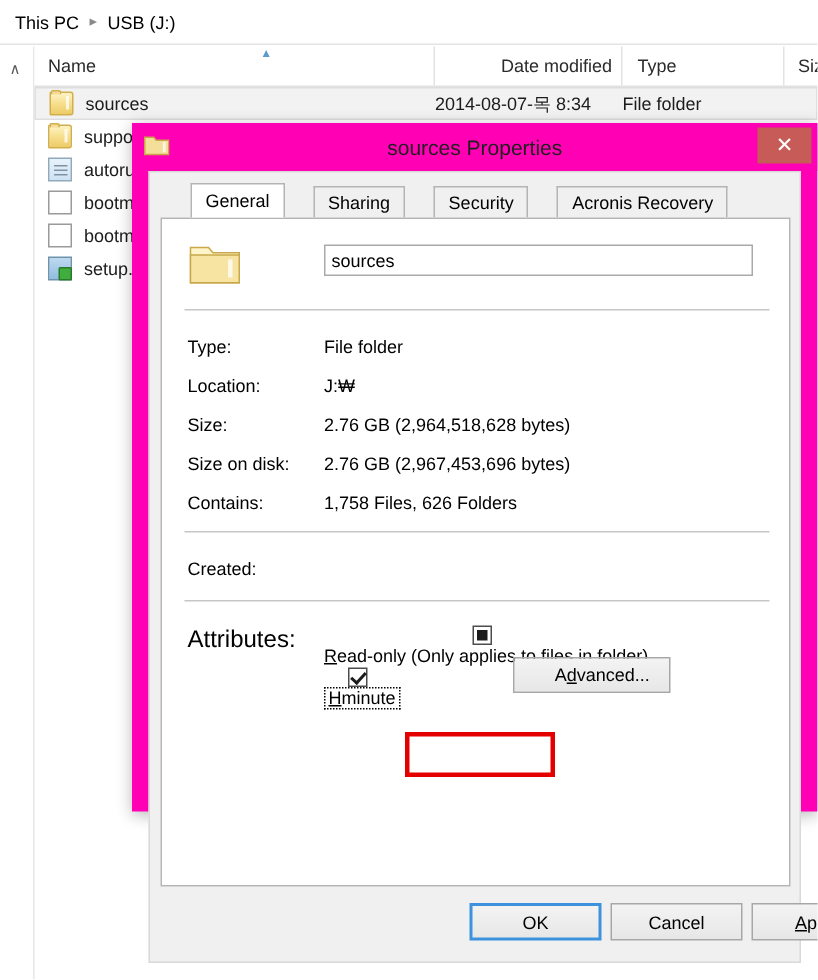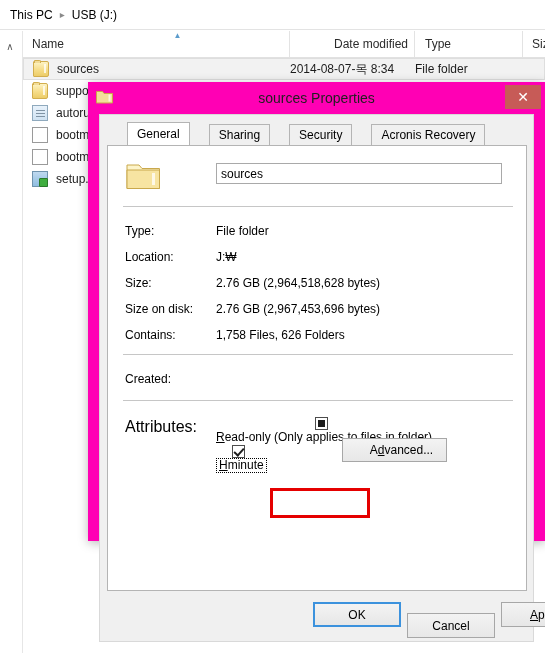--- a/index.html
+++ b/index.html
@@ -434,21 +434,21 @@
     width: 88px; height: 25px;
     background: linear-gradient(180deg,#f3f3f3 0%,#e7e7e7 100%);
     border: 1px solid #a7a7a7;
     box-sizing: border-box;
     font-family: "Liberation Sans", sans-serif;
     font-size: 12px;
     color: #000;
     cursor: default;
   }
   #ok-button     { left: 213px; border: 2px solid #3c92dd; }
-  #cancel-button { left: 307px; margin-top: 11px; }
+  #cancel-button { left: 307px; }
   #apply-button  { left: 401px; }
   u.mn { text-decoration: underline; }
 </style>
 </head>
 <body>
 
 <div id="explorer">
 
   <div id="breadcrumb-bar">
     <span class="crumb">This PC</span>

